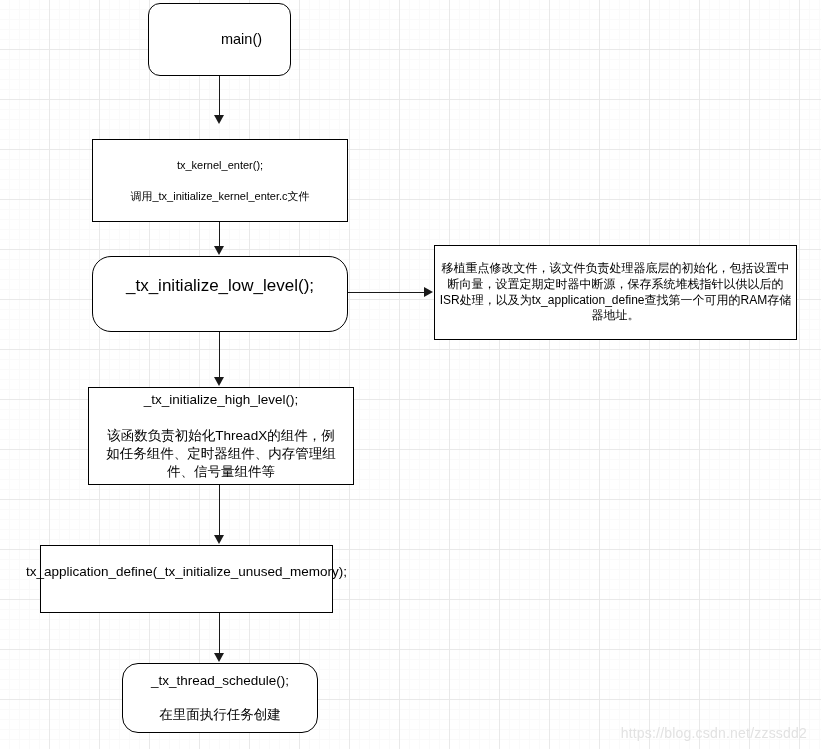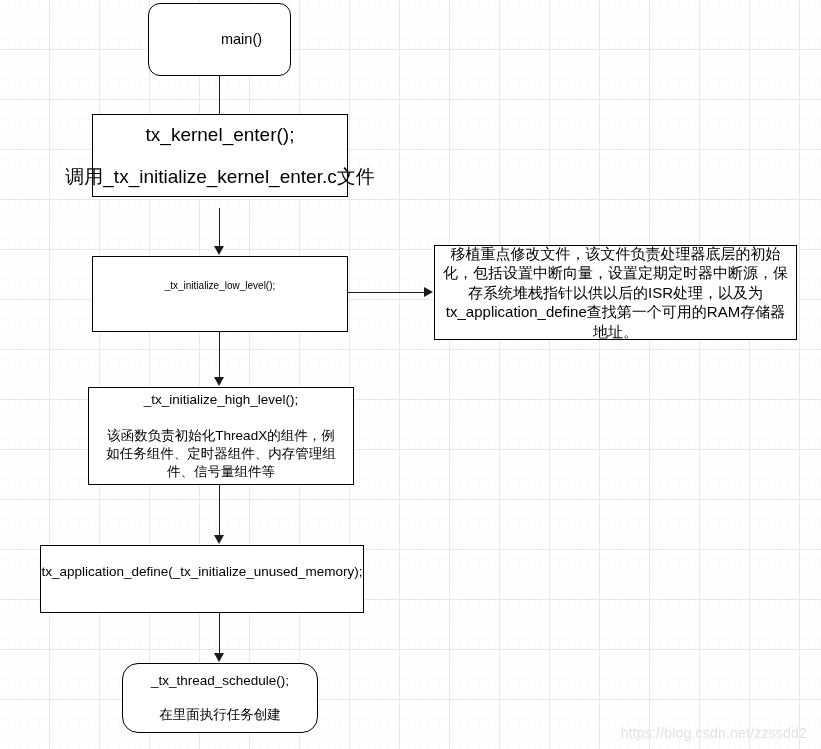--- a/index.html
+++ b/index.html
@@ -47,26 +47,26 @@
   .node.multi .line {
     white-space: normal;
   }
   .rounded {
     border-radius: 12px;
     padding-left: 44px;
   }
 
   
   #node-main      { left:148px; top:3px;   width:143px; height:73px;  font-size:14.5px; }
-  #node-kernel    { left:92px;  top:114px; width:256px; height:83px;  font-size:19px; }
-  #node-lowlevel  { left:92px;  top:256px; width:256px; height:76px;  font-size:10px; }
+  #node-kernel    { left:92px;  top:139px; width:256px; height:83px;  font-size:11px; }
+  #node-lowlevel  { left:92px;  top:256px; width:256px; height:76px;  font-size:17px;border-radius:19px; }
   #node-highlevel { left:88px;  top:387px; width:266px; height:98px;  font-size:13.5px; }
-  #node-appdefine { left:40px;  top:545px; width:324px; height:68px;  font-size:13.5px; }
+  #node-appdefine { left:40px;  top:545px; width:293px; height:68px;  font-size:13.5px; }
   #node-schedule  { left:122px; top:663px; width:196px; height:70px;  font-size:13.5px;border-radius:16px; }
-  #node-note      { left:434px; top:245px; width:363px; height:95px;  font-size:15px; padding:4px 6px; }
+  #node-note      { left:434px; top:245px; width:363px; height:95px;  font-size:12px; padding:4px 6px; }
 
   #node-kernel .l1    { margin-bottom: 16px; }
   #node-lowlevel .l1  { margin-bottom: 16px; }
   #node-highlevel .l1 { margin-bottom: 18px; }
   #node-highlevel .l2 { width: 240px; text-align:center; }
   #node-appdefine .l1 { margin-bottom: 14px; }
   #node-schedule .l1  { margin-bottom: 16px; }
   #node-note .l1      { width: 352px; text-align:center; line-height:1.3; }
 
   

